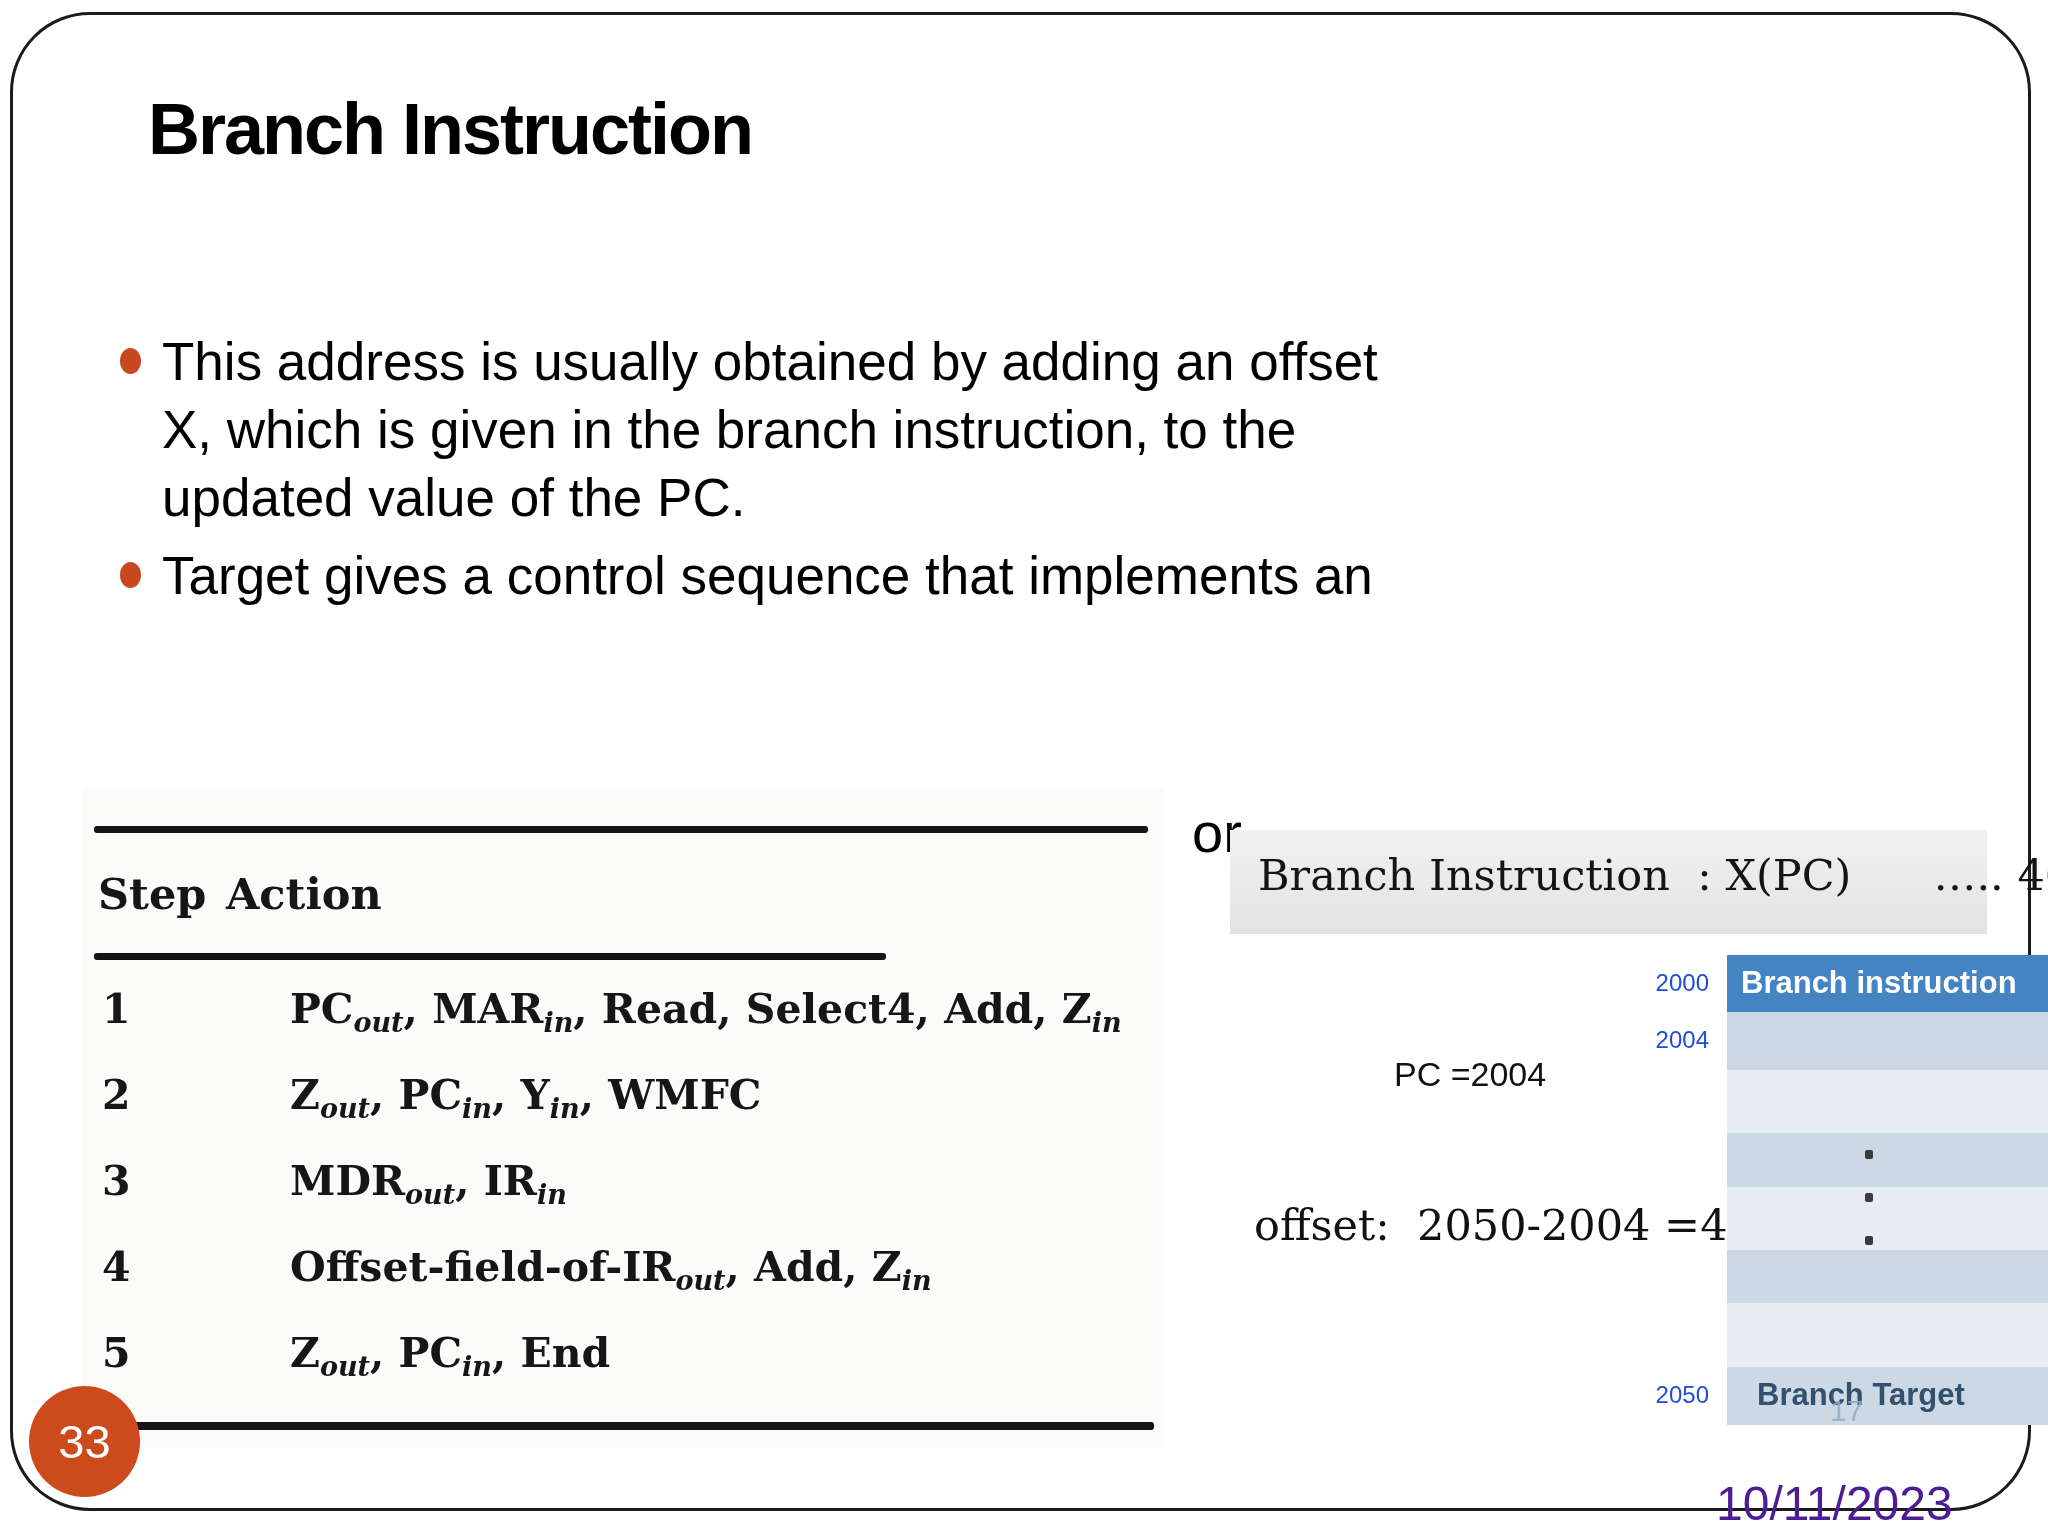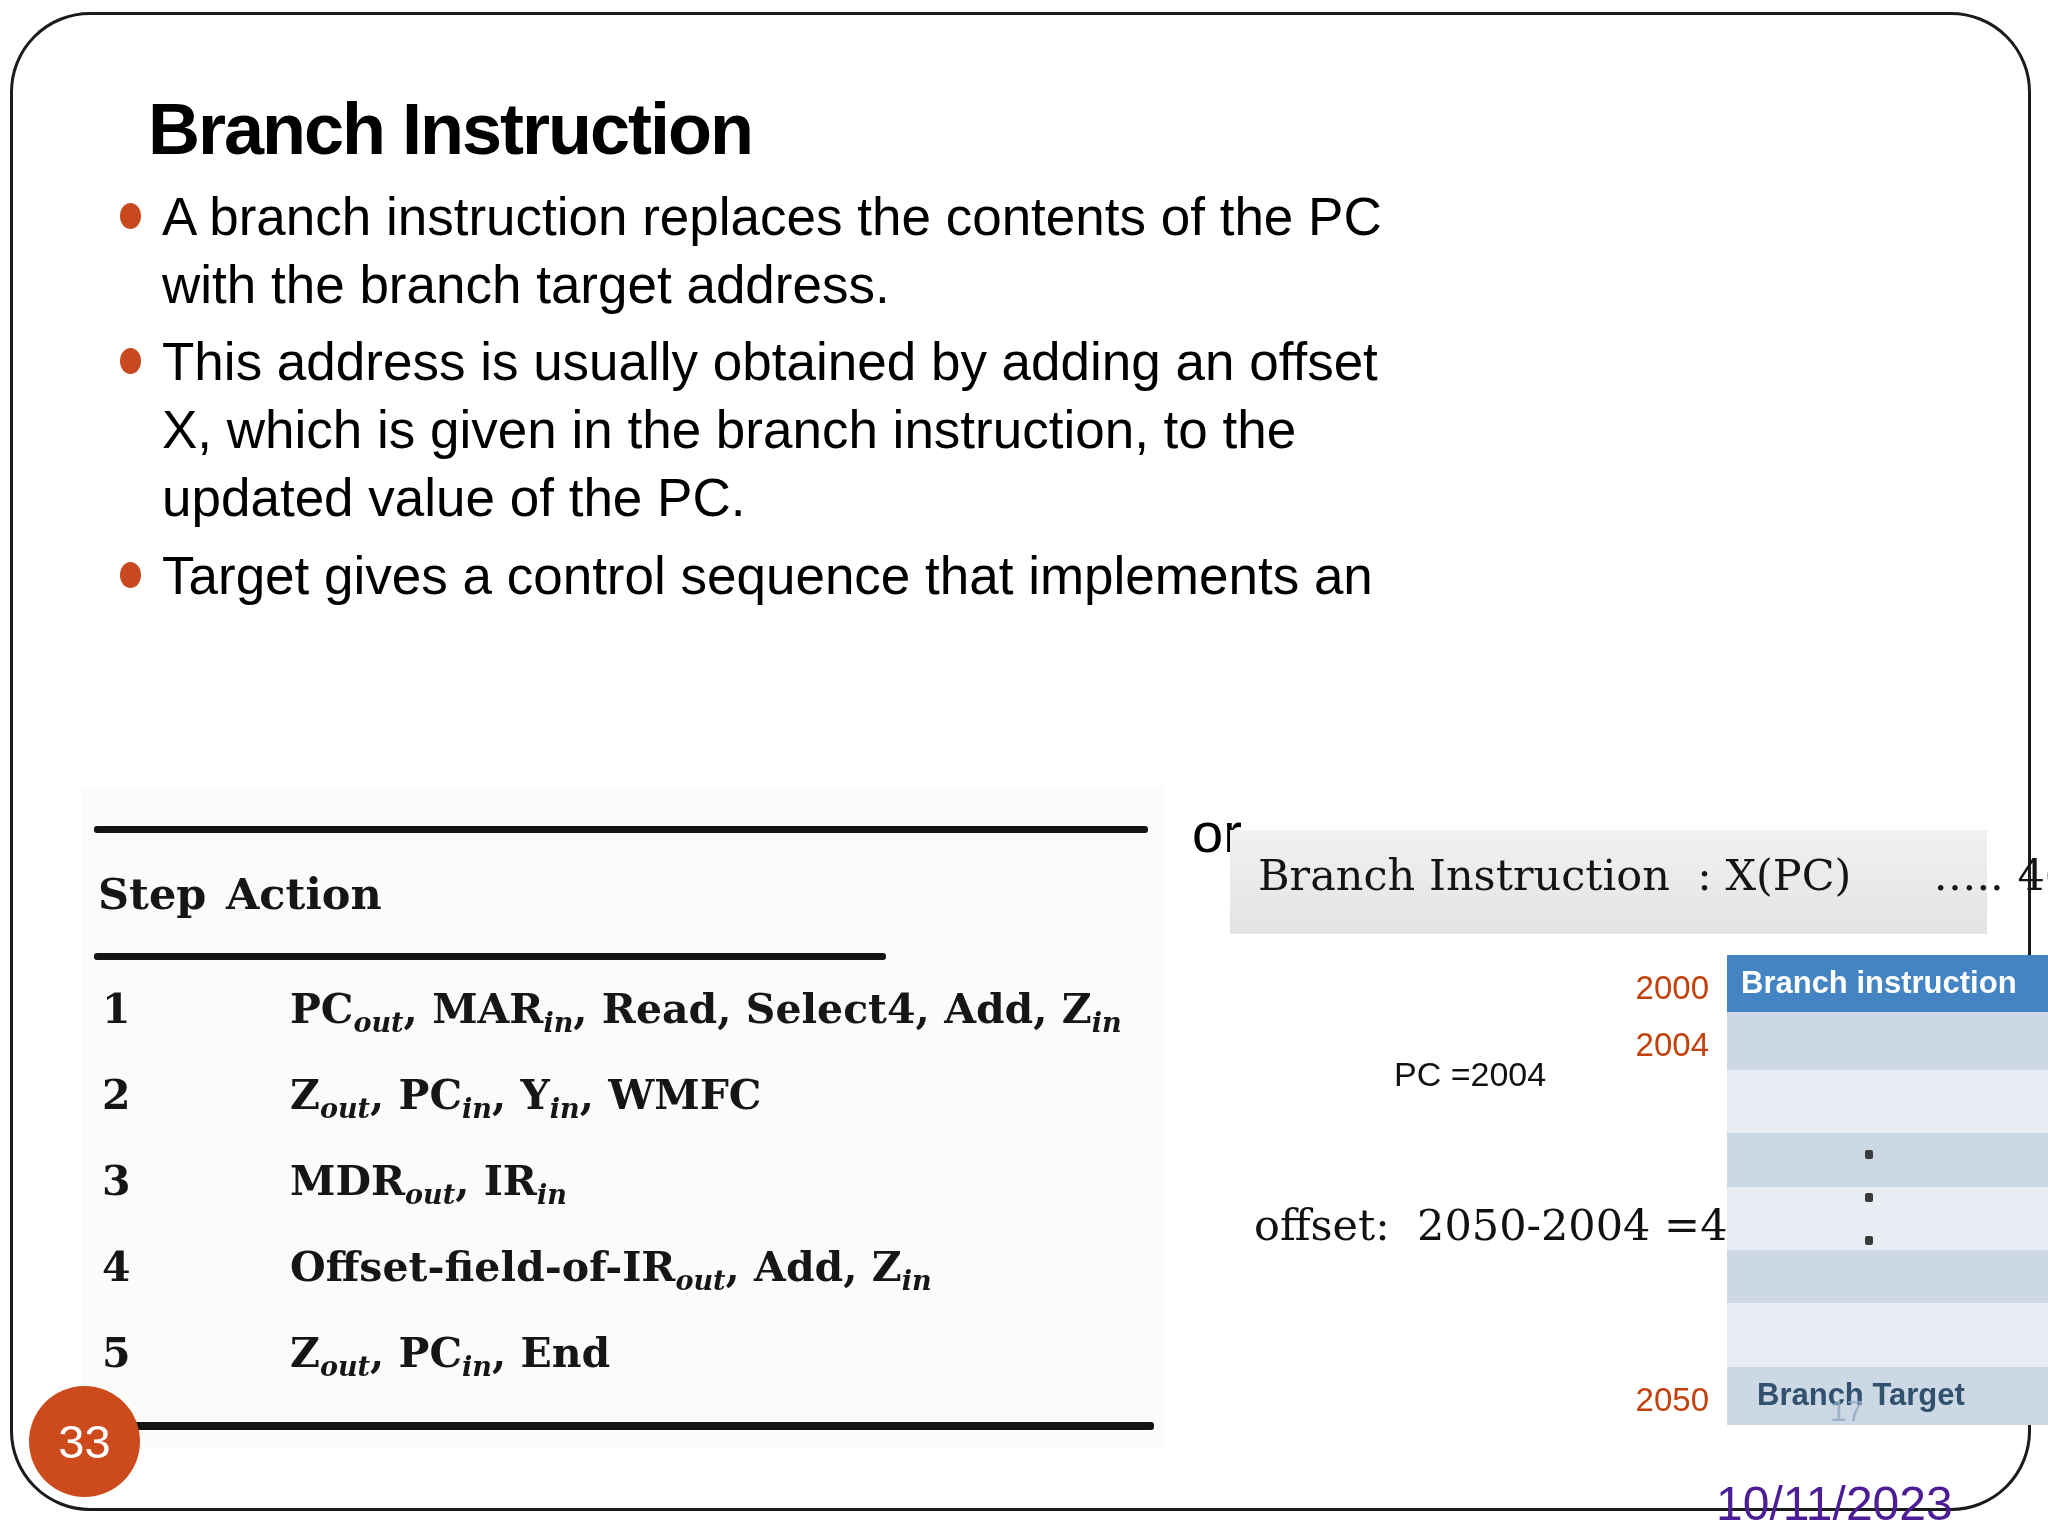--- a/index.html
+++ b/index.html
@@ -60,21 +60,21 @@
   
   .memory { position:absolute; left:1727px; top:955px; width:321px; z-index:3; }
   .mem-row { position:absolute; left:0; width:321px; box-sizing:border-box; }
   .mem-header { background:#4484C2; color:#ffffff; font-weight:bold; font-size:31px; }
   .mem-dark   { background:#CCD8E4; }
   .mem-light  { background:#E8EDF3; }
   .mem-row .cell-text { display:block; padding:10px 0 0 14px; }
   .mem-target { color:#31516E; font-weight:bold; font-size:31px; }
   .mem-label {
     position:absolute; left:-140px; width:122px; text-align:right;
-    font-size:33px; color:#c2410c; font-family:"Liberation Sans", sans-serif; font-weight:normal;
+    font-size:24px; color:#1d4ed8; font-family:"Liberation Sans", sans-serif; font-weight:normal;
   }
   .mem-dot {
     position:absolute; left:138px; width:8px; height:9px; background:#3a3a3a;
     border-radius:2px;
   }
   .pc-note {
     position:absolute; left:1394px; top:1055px; font-size:34px; color:#111;
     z-index:2; white-space:pre;
   }
   .offset-note {
@@ -98,25 +98,20 @@
 </style>
 </head>
 <body>
 
 <div id="stage">
 
   <div class="slide-frame"></div>
 
   <div class="slide-title">Branch Instruction</div>
 
-  <div class="bullet b1">
-    <span class="bdot"></span>
-    <span class="btext">A branch instruction replaces the contents of the PC
-with the branch target address.</span>
-  </div>
   <div class="bullet b2">
     <span class="bdot"></span>
     <span class="btext">This address is usually obtained by adding an offset
 X, which is given in the branch instruction, to the
 updated value of the PC.</span>
   </div>
   <div class="bullet b3">
     <span class="bdot"></span>
     <span class="btext">Target  gives a control sequence that implements an</span>
   </div>

